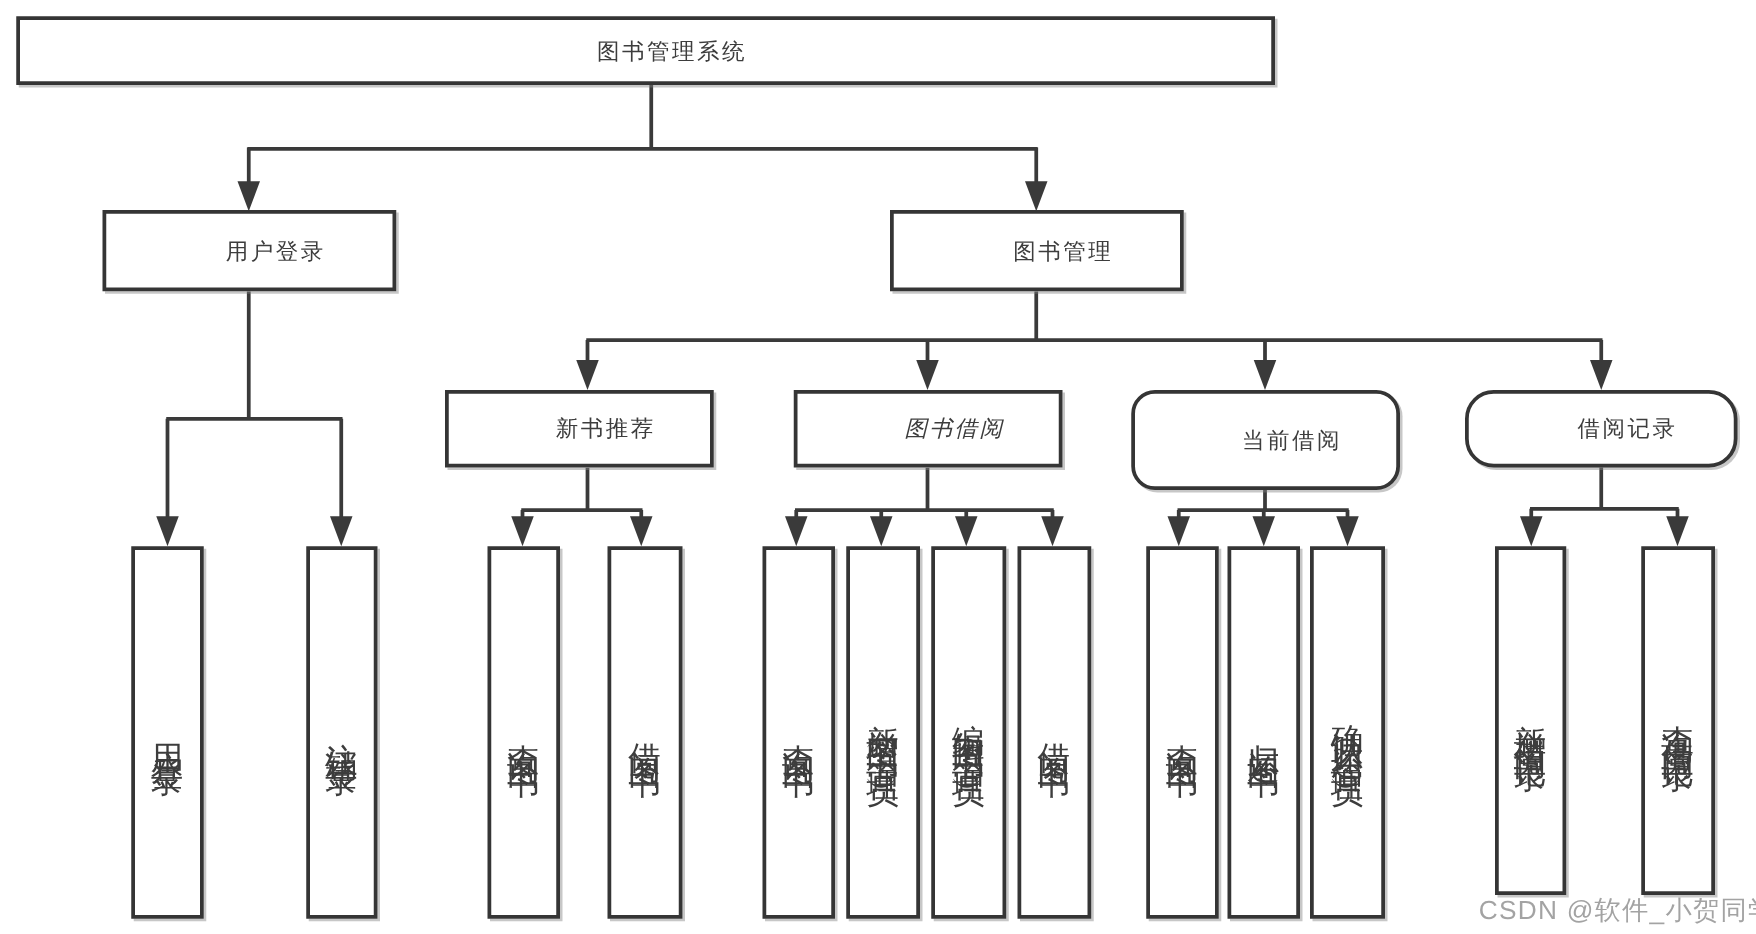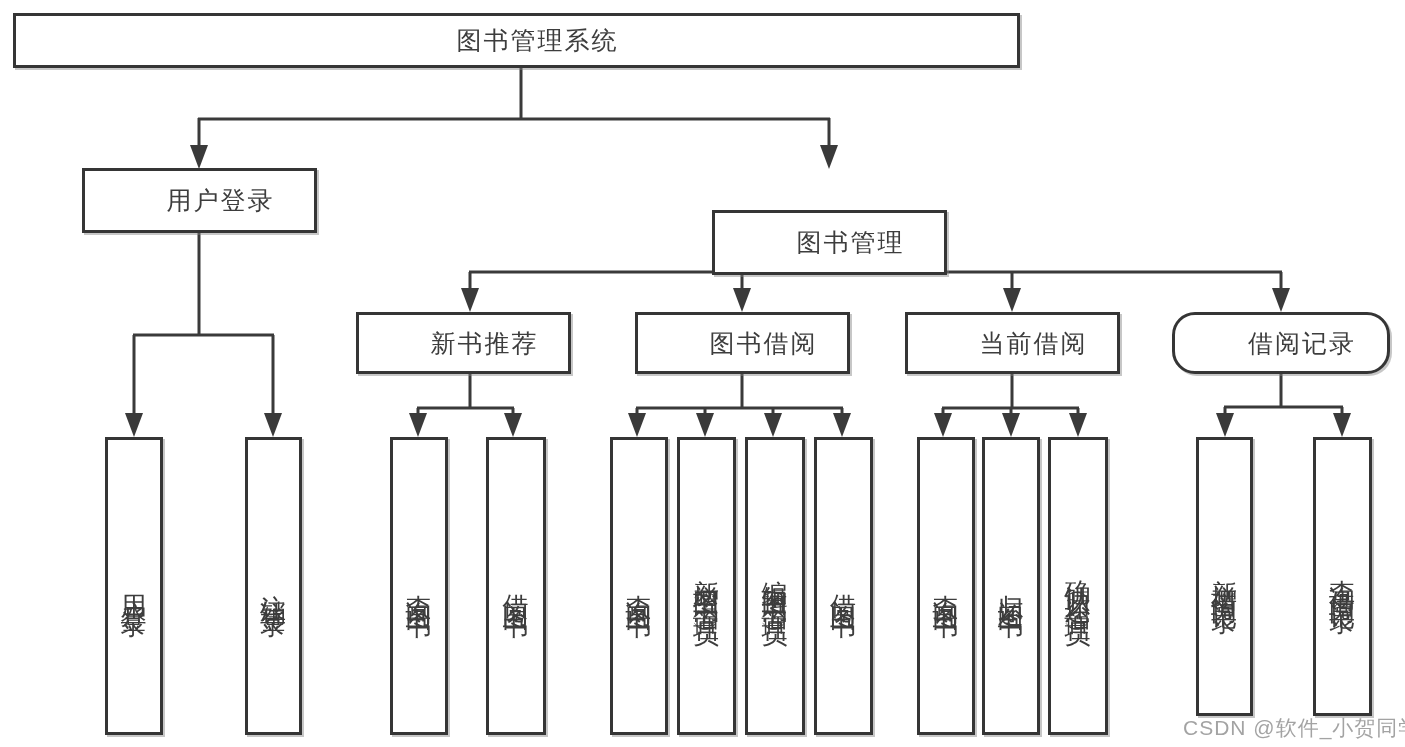--- a/index.html
+++ b/index.html
@@ -23,21 +23,21 @@
     box-sizing: border-box;
     border: 3px solid #353535;
     background: #ffffff;
     display: flex;
     align-items: center;
     justify-content: center;
     z-index: 2;
     box-shadow: 2px 2px 0 rgba(130,130,130,0.45);
   }
   .hbox {
-    font-size: 25px;
+    font-size: 18px;
     letter-spacing: 2px;
     white-space: nowrap;
     padding-left: 42px;
   }
   .vbox {
     writing-mode: vertical-rl;
     text-orientation: mixed;
     font-size: 26px;
     letter-spacing: 6px;
     line-height: 1;
@@ -109,25 +109,25 @@
              M934 413 h18 L943 437 Z
              M1002 413 h18 L1011 437 Z
              M1069 413 h18 L1078 437 Z
              M1216 413 h18 L1225 437 Z
              M1333 413 h18 L1342 437 Z"></path>
   </svg>
 
   <div class="node hbox" style="left:13px; top:13px; width:1007px; height:55px;">图书管理系统</div>
 
   <div class="node hbox" style="left:82px; top:168px; width:235px; height:65px;">用户登录</div>
-  <div class="node hbox" style="left:712px; top:168px; width:235px; height:65px;margin-top:42px;">图书管理</div>
+  <div class="node hbox" style="left:712px; top:168px; width:235px; height:65px;">图书管理</div>
 
   <div class="node hbox" style="left:356px; top:312px; width:215px; height:62px;">新书推荐</div>
-  <div class="node hbox" style="left:635px; top:312px; width:215px; height:62px;">图书借阅</div>
-  <div class="node hbox" style="left:905px; top:312px; width:215px; height:62px;">当前借阅</div>
+  <div class="node hbox" style="left:635px; top:312px; width:215px; height:62px;font-style:italic;">图书借阅</div>
+  <div class="node hbox" style="left:905px; top:312px; width:215px; height:80px;border-radius:19px;">当前借阅</div>
   <div class="node hbox" style="left:1172px; top:312px; width:218px; height:62px;border-radius:23px;">借阅记录</div>
 
   <div class="node vbox" style="left:105px; top:437px; width:58px; height:298px;">用户登录</div>
   <div class="node vbox" style="left:245px; top:437px; width:57px; height:298px;">注销登录</div>
 
   <div class="node vbox" style="left:390px; top:437px; width:58px; height:298px;">查询图书</div>
   <div class="node vbox" style="left:486px; top:437px; width:60px; height:298px;">借阅图书</div>
 
   <div class="node vbox" style="left:610px; top:437px; width:58px; height:298px;">查询图书</div>
   <div class="node vbox" style="left:677px; top:437px; width:59px; height:298px;">新增图书（管理员）</div>

